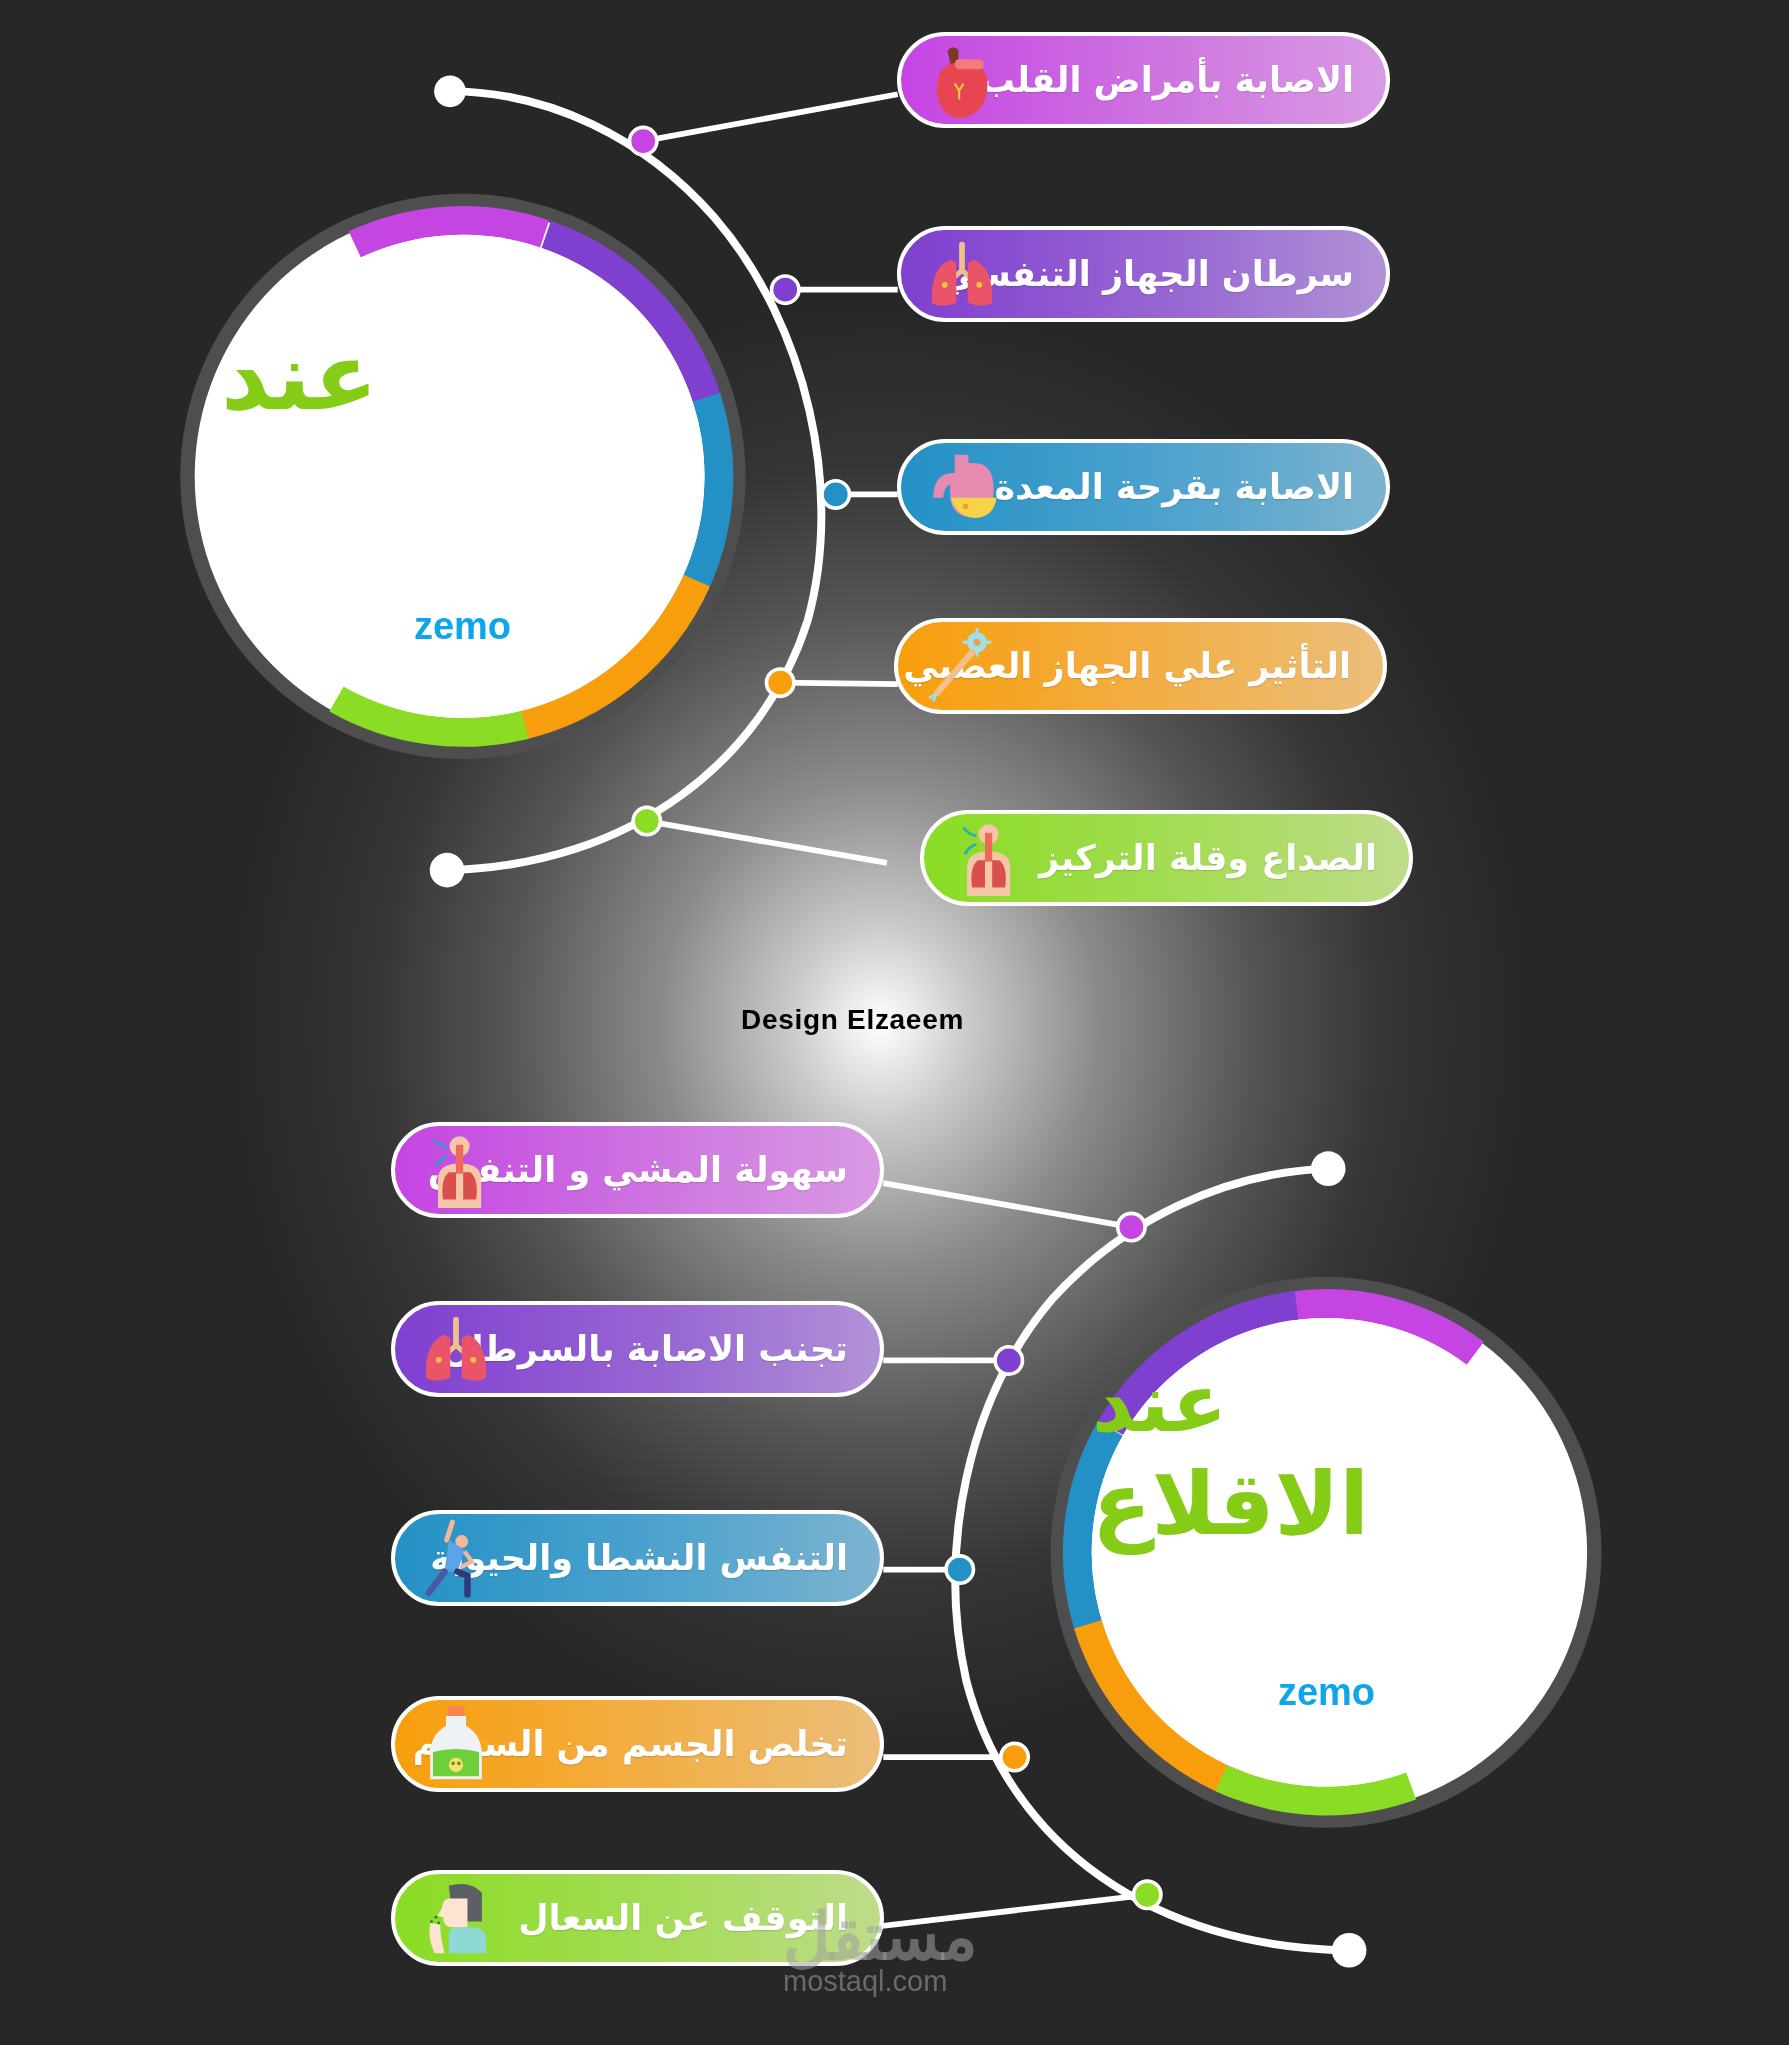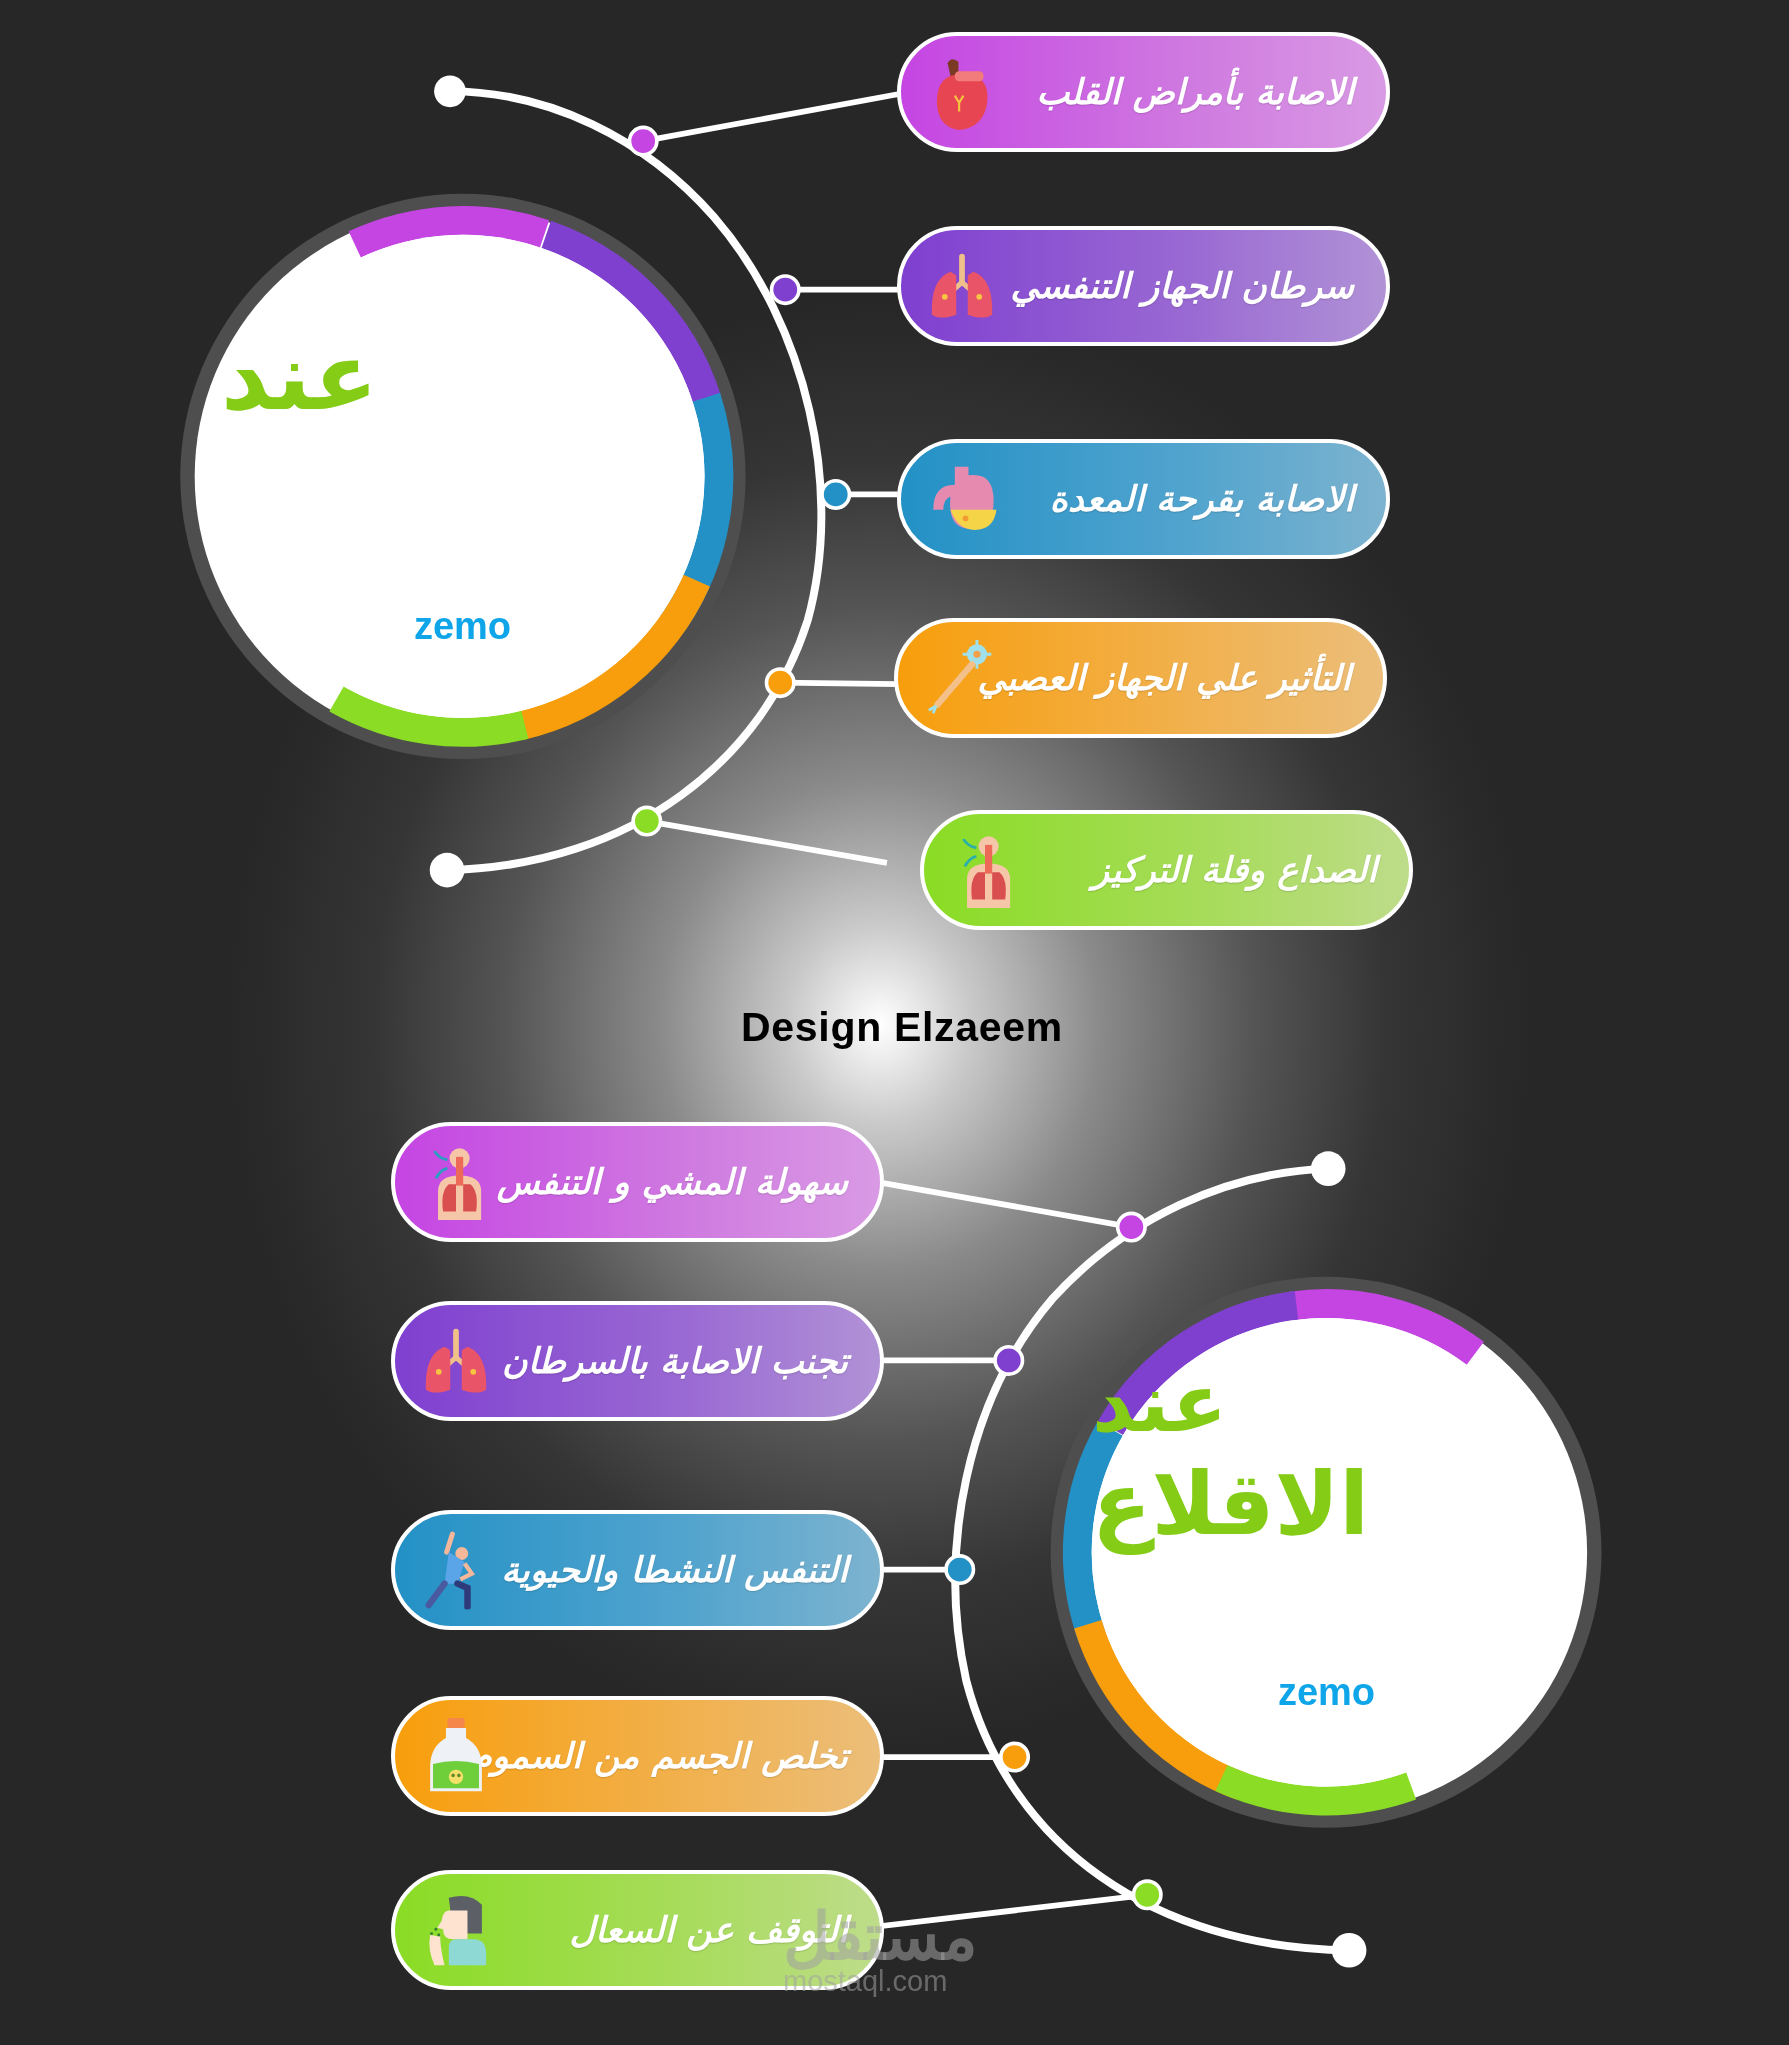--- a/index.html
+++ b/index.html
@@ -1,34 +1,34 @@
 <!DOCTYPE html>
 <html style="font-size:11.5px"><head>
 <meta charset="utf-8">
 <style>
   html,body{margin:0;padding:0;}
   body{width:1789px;height:2046px;overflow:hidden;position:relative;
     background: radial-gradient(ellipse 649px 721px at 880px 1024px, #ffffff 0%, #c9c9c9 14%, #8a8a8a 34%, #545454 58%, #353535 78%, #272727 100%), #262626;
     font-family:"DejaVu Sans",sans-serif;}
   .layer{position:absolute;left:0;top:0;width:1789px;height:2046px;}
   svg.layer{pointer-events:none;}
-  .pill{position:absolute;height:120px;border:4.3px solid #fff;border-radius:65px;box-sizing:border-box;
-    display:flex;align-items:center;justify-content:flex-end;padding:0 32px 0 24.5px;direction:ltr;font-style:italic;}
+  .pill{position:absolute;height:96px;border:4.3px solid #fff;border-radius:65px;box-sizing:border-box;
+    display:flex;align-items:center;justify-content:flex-end;padding:0 32px 0 24.5px;direction:ltr;}
   .pill .txt{color:#fff;font-family:"DejaVu Sans",sans-serif;font-weight:bold;font-size:35px;direction:rtl;white-space:nowrap;
     text-shadow:0 0.7px 1.4px rgba(0,0,0,.15);}
   .pill .ico{position:absolute;left:24.5px;top:50%;transform:translateY(-50%);width:72px;height:79px;}
   .g-magenta{background:linear-gradient(90deg,#c545e3 0%,#cf7ae0 60%,#d99ae4 100%);}
   .g-violet{background:linear-gradient(90deg,#7f3fd0 0%,#9a6ad3 60%,#b192d6 100%);}
   .g-blue{background:linear-gradient(90deg,#2391c6 0%,#52a4ce 60%,#7db3cf 100%);}
   .g-orange{background:linear-gradient(90deg,#f89e0c 0%,#f1b14e 60%,#ebbe7a 100%);}
   .g-green{background:linear-gradient(90deg,#8adc24 0%,#a8dc5c 60%,#bedc8a 100%);}
   .hub{position:absolute;border-radius:50%;}
   .hub-title{position:absolute;left:0;right:0;text-align:left;color:#84cc16;font-family:"DejaVu Sans",sans-serif;font-weight:bold;direction:rtl;line-height:1.05;}
   .hub-sub{position:absolute;left:0;right:0;text-align:center;color:#0ea5e9;font-family:"Liberation Sans",sans-serif;font-weight:bold;}
-  .credit{position:absolute;left:741px;top:1004px;font-family:"Liberation Sans",sans-serif;font-weight:bold;font-size:41px;color:#000;letter-spacing:0.7px;}
+  .credit{position:absolute;left:741px;top:1004px;font-family:"Liberation Sans",sans-serif;font-weight:bold;font-size:28px;color:#000;letter-spacing:0.7px;}
   .watermark{position:absolute;left:783px;top:1904px;color:rgba(160,160,160,.55);font-family:"Liberation Sans",sans-serif;}
   .watermark .ar{font-size:65px;font-weight:bold;direction:rtl;display:block;line-height:1;}
   .watermark .en{font-size:29px;display:block;margin-top:-4.3px;}
 </style>
 </head>
 <body>
 
 <svg class="layer" width="1789" height="2046" viewBox="0 0 2481 2836">
 
   <g>

